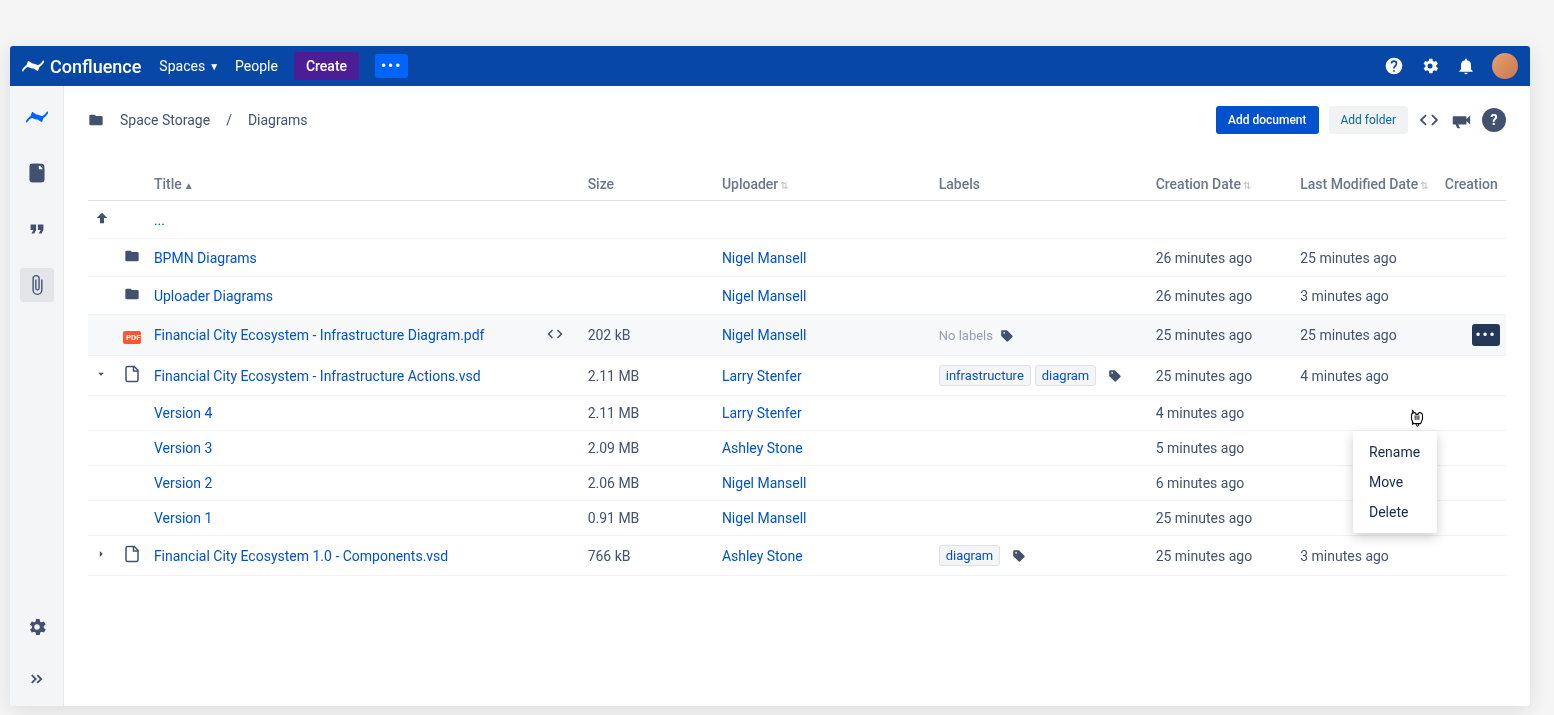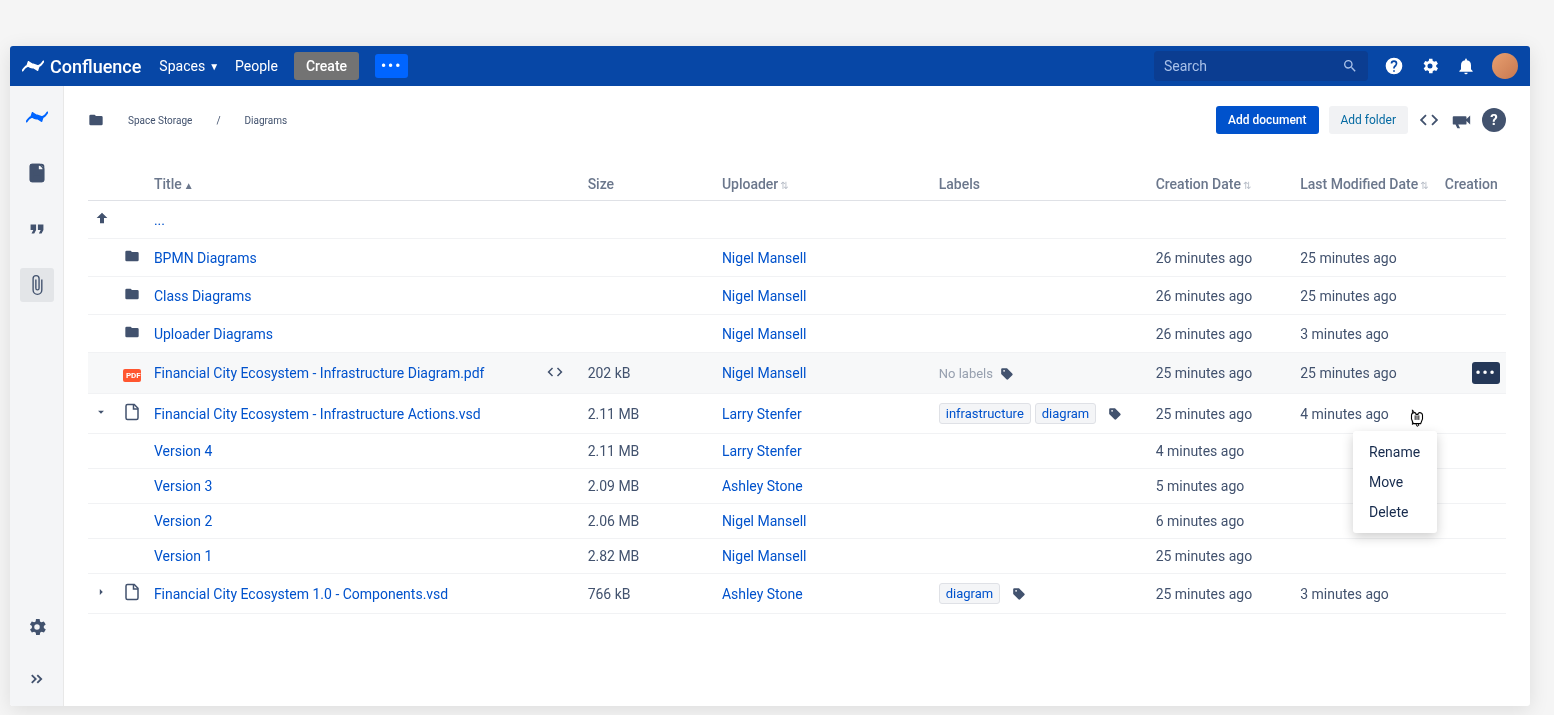--- a/index.html
+++ b/index.html
@@ -4,42 +4,42 @@
 <style>
 * { margin:0; padding:0; box-sizing:border-box; font-family:-apple-system,BlinkMacSystemFont,"Segoe UI",Roboto,Arial,sans-serif; }
 body { background:#f5f5f5; padding:10px; }
 .app { width:1520px; height:660px; background:#fff; box-shadow:0 4px 20px rgba(0,0,0,0.1); position:relative; overflow:hidden; border-radius:3px;margin-top:36px; }
 
 
 .topnav { height:40px; background:#0747A6; display:flex; align-items:center; padding:0 12px; color:#fff; }
 .logo { display:flex; align-items:center; gap:6px; font-size:18px; font-weight:500; margin-right:18px; }
 .logo svg { width:22px; height:22px; }
 .nav-item { font-size:14px; margin-right:16px; cursor:pointer; display:flex; align-items:center; gap:4px; }
-.nav-item.create { background:#737373; padding:6px 12px; border-radius:3px; font-weight:500; }
+.nav-item.create { background:#4c1d95; padding:6px 12px; border-radius:3px; font-weight:500; }
 .nav-item.more { background:#0065ff; padding:4px 6px; border-radius:3px; }
 .spacer { flex:1; }
 .search { background:#0b3d91; border-radius:4px; display:flex; align-items:center; width:214px; height:30px; padding:0 10px; }
 .search input { background:transparent; border:none; outline:none; color:#deebff; font-size:14px; flex:1; }
 .search input::placeholder { color:#a8c0e8; }
 .topicon { margin-left:16px; cursor:pointer; display:flex; align-items:center; }
 .topicon svg { width:20px; height:20px; fill:#fff; }
 .avatar { width:26px; height:26px; border-radius:50%; background:linear-gradient(135deg,#e8a070,#c77850); margin-left:16px; }
 
 
 .rail { position:absolute; top:40px; left:0; width:54px; bottom:0; background:#f4f5f7; border-right:1px solid #e8e8e8; display:flex; flex-direction:column; align-items:center; padding-top:14px; gap:22px; }
 .rail-item { width:34px; height:34px; display:flex; align-items:center; justify-content:center; cursor:pointer; border-radius:3px; }
 .rail-item.active { background:#e3e5e8; }
 .rail-item svg { width:22px; height:22px; fill:#42526E; }
 .rail-item.logo-s svg { fill:#0065ff; }
 .rail-bottom { margin-top:auto; margin-bottom:10px; display:flex; flex-direction:column; gap:18px; align-items:center; }
 
 
 .main { position:absolute; top:40px; left:54px; right:0; bottom:0; padding:20px 24px; overflow:hidden; }
 .header { display:flex; align-items:center; margin-bottom:34px; }
-.breadcrumb { display:flex; align-items:center; gap:24px; font-size:10px; color:#42526E; }
+.breadcrumb { display:flex; align-items:center; gap:16px; font-size:14px; color:#42526E; }
 .breadcrumb svg { width:16px; height:16px; fill:#42526E; }
 .breadcrumb a { color:#42526E; text-decoration:none; }
 .hdr-actions { margin-left:auto; display:flex; align-items:center; gap:10px; }
 .btn { border:none; border-radius:3px; padding:7px 12px; font-size:12px; cursor:pointer; }
 .btn-primary { background:#0052CC; color:#fff; font-weight:500; }
 .btn-default { background:#f1f2f4; color:#0369a1; }
 .hdr-icon { width:22px; height:22px; fill:#42526E; cursor:pointer; }
 .help-circle { width:24px; height:24px; border-radius:50%; background:#42526E; color:#fff; display:flex; align-items:center; justify-content:center; font-size:15px; font-weight:bold; cursor:pointer; }
 
 
@@ -96,26 +96,20 @@
     <div class="nav-item">
       <span>Spaces</span>
       <span style="font-size:10px;">▼</span>
     </div>
     <div class="nav-item">People</div>
     <div class="nav-item create">Create</div>
     <div class="nav-item more">
       <span style="letter-spacing:2px;font-weight:bold;">•••</span>
     </div>
     <div class="spacer"></div>
-    <div class="search">
-      <input placeholder="Search" style="">
-      <svg viewBox="0 0 24 24" style="width:16px;height:16px;fill:#a8c0e8;">
-          <path d="M15.5 14h-.79l-.28-.27A6.471 6.471 0 0016 9.5 6.5 6.5 0 109.5 16c1.61 0 3.09-.59 4.23-1.57l.27.28v.79l5 5L20.49 19l-4.99-5zm-6 0C7 14 5 12 5 9.5S7 5 9.5 5 14 7 14 9.5 12 14 9.5 14z"></path>
-        </svg>
-    </div>
     <div class="topicon">
         <svg viewBox="0 0 24 24">
           <path d="M12 2a10 10 0 100 20 10 10 0 000-20zm1 17h-2v-2h2v2zm2-7l-1 1c-.8.8-1 1.3-1 2h-2v-.5c0-1 .4-1.9 1.2-2.7l1.2-1.2c.4-.4.6-.9.6-1.5a2 2 0 00-4 0H8a4 4 0 118 0c0 .9-.4 1.7-1 2.3z"></path>
         </svg>
       </div>
     <div class="topicon">
         <svg viewBox="0 0 24 24">
           <path d="M19.4 13l.1-1-.1-1 2.1-1.6-2-3.5-2.5 1a7 7 0 00-1.7-1l-.4-2.6h-4l-.4 2.6a7 7 0 00-1.7 1l-2.5-1-2 3.5L6.5 11l-.1 1 .1 1-2.1 1.6 2 3.5 2.5-1a7 7 0 001.7 1l.4 2.6h4l.4-2.6a7 7 0 001.7-1l2.5 1 2-3.5L19.4 13zM12 15a3 3 0 110-6 3 3 0 010 6z"></path>
         </svg>
       </div>
@@ -224,34 +218,20 @@
             <td></td>
             <td>26 minutes ago</td>
             <td>25 minutes ago</td>
             <td style="text-align:right"></td>
           </tr>
           <tr>
             <td></td>
             <td><span><svg class="folder-icon" viewBox="0 0 24 24">
                   <path d="M10 4H4a2 2 0 00-2 2v12a2 2 0 002 2h16a2 2 0 002-2V8a2 2 0 00-2-2h-8l-2-2z"></path>
                 </svg></span></td>
-            <td><span class="link">Class Diagrams</span></td>
-            <td></td>
-            <td></td>
-            <td><span class="link">Nigel Mansell</span></td>
-            <td></td>
-            <td>26 minutes ago</td>
-            <td>25 minutes ago</td>
-            <td style="text-align:right"></td>
-          </tr>
-          <tr>
-            <td></td>
-            <td><span><svg class="folder-icon" viewBox="0 0 24 24">
-                  <path d="M10 4H4a2 2 0 00-2 2v12a2 2 0 002 2h16a2 2 0 002-2V8a2 2 0 00-2-2h-8l-2-2z"></path>
-                </svg></span></td>
             <td><span class="link">Uploader Diagrams</span></td>
             <td></td>
             <td></td>
             <td><span class="link">Nigel Mansell</span></td>
             <td></td>
             <td>26 minutes ago</td>
             <td>3 minutes ago</td>
             <td style="text-align:right"></td>
           </tr>
           <tr class="hovered">
@@ -327,21 +307,21 @@
             <td></td>
             <td>6 minutes ago</td>
             <td></td>
             <td style="text-align:right"></td>
           </tr>
           <tr>
             <td></td>
             <td></td>
             <td><span class="link">Version 1</span></td>
             <td></td>
-            <td>2.82 MB</td>
+            <td>0.91 MB</td>
             <td><span class="link">Nigel Mansell</span></td>
             <td></td>
             <td>25 minutes ago</td>
             <td></td>
             <td style="text-align:right"></td>
           </tr>
           <tr>
             <td><span class="expand">
                 <svg viewBox="0 0 24 24">
                   <path d="M10 7l5 5-5 5z"></path>

